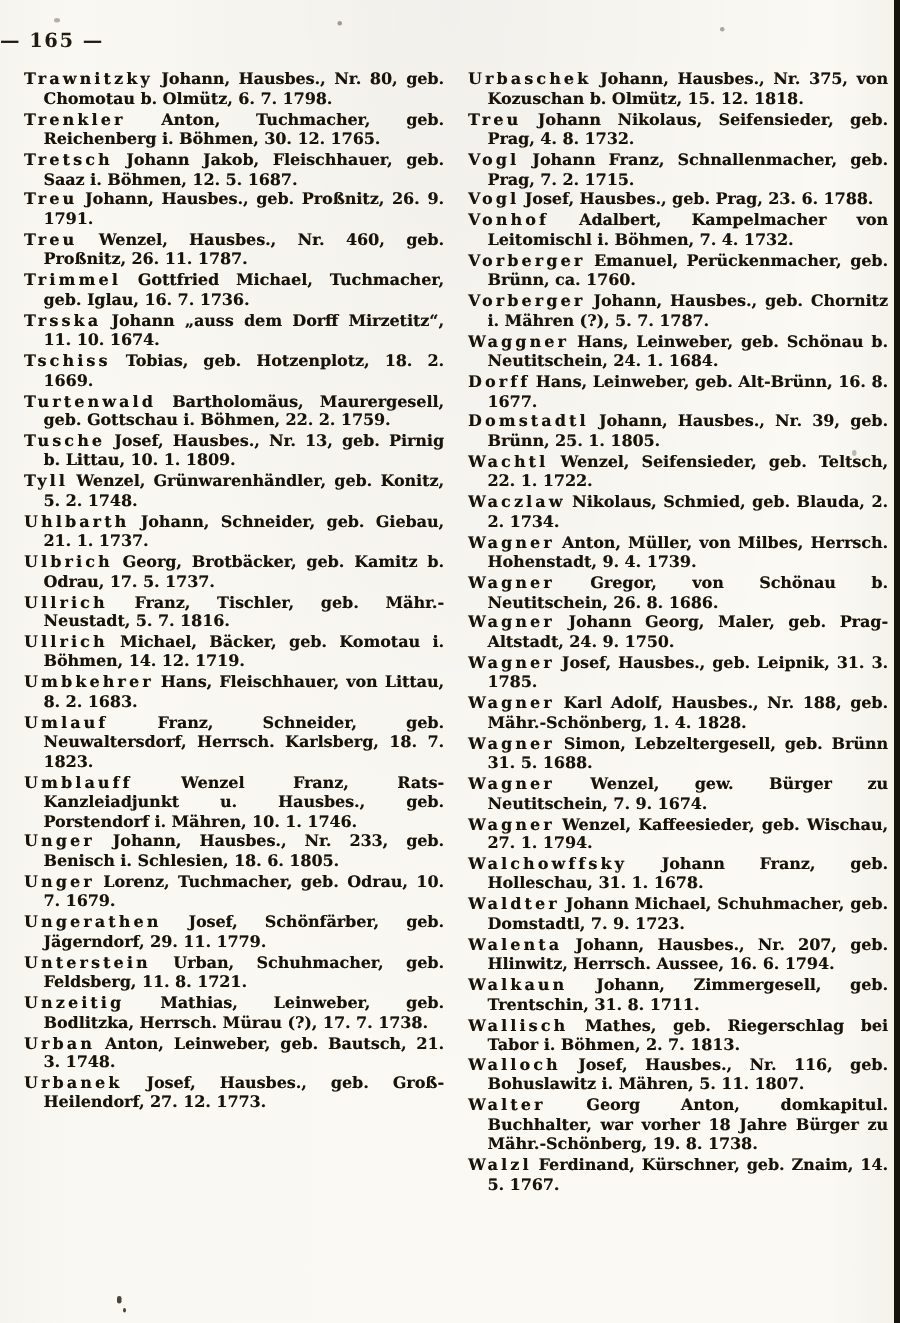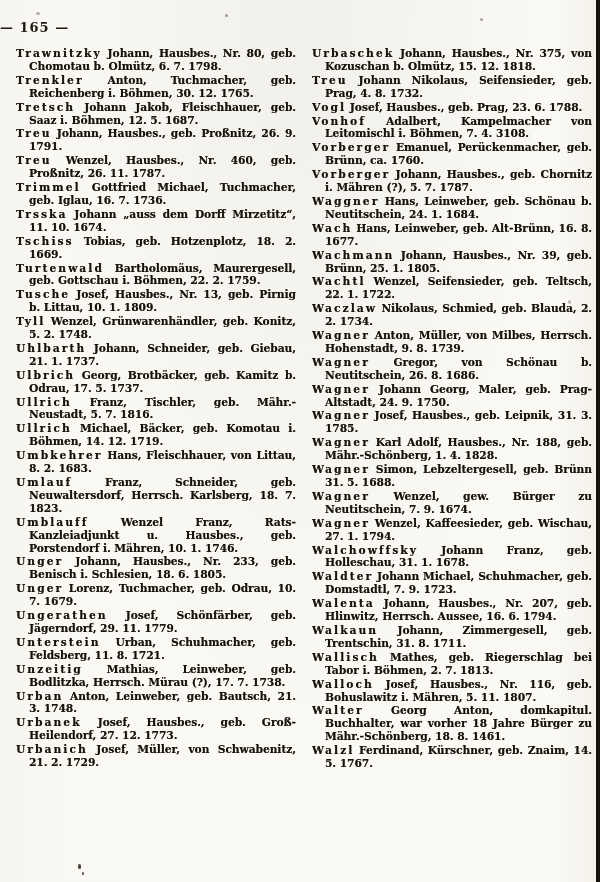--- a/index.html
+++ b/index.html
@@ -96,49 +96,49 @@
         <div class="entry"><span class="surname">Umbkehrer</span><span class="rest"> Hans, Fleischhauer, von Littau, 8. 2. 1683.</span></div>
         <div class="entry"><span class="surname">Umlauf</span><span class="rest"> Franz, Schneider, geb. Neuwaltersdorf, Herrsch. Karlsberg, 18. 7. 1823.</span></div>
         <div class="entry"><span class="surname">Umblauff</span><span class="rest"> Wenzel Franz, Rats-Kanzleiadjunkt u. Hausbes., geb. Porstendorf i. Mähren, 10. 1. 1746.</span></div>
         <div class="entry"><span class="surname">Unger</span><span class="rest"> Johann, Hausbes., Nr. 233, geb. Benisch i. Schlesien, 18. 6. 1805.</span></div>
         <div class="entry"><span class="surname">Unger</span><span class="rest"> Lorenz, Tuchmacher, geb. Odrau, 10. 7. 1679.</span></div>
         <div class="entry"><span class="surname">Ungerathen</span><span class="rest"> Josef, Schönfärber, geb. Jägerndorf, 29. 11. 1779.</span></div>
         <div class="entry"><span class="surname">Unterstein</span><span class="rest"> Urban, Schuhmacher, geb. Feldsberg, 11. 8. 1721.</span></div>
         <div class="entry"><span class="surname">Unzeitig</span><span class="rest"> Mathias, Leinweber, geb. Bodlitzka, Herrsch. Mürau (?), 17. 7. 1738.</span></div>
         <div class="entry"><span class="surname">Urban</span><span class="rest"> Anton, Leinweber, geb. Bautsch, 21. 3. 1748.</span></div>
         <div class="entry"><span class="surname">Urbanek</span><span class="rest"> Josef, Hausbes., geb. Groß-Heilendorf, 27. 12. 1773.</span></div>
-        <div class="entry"><span class="surname">Urbanich</span><span class="rest"> Josef, Müller, von Schwabenitz, 21. 2. 1729.</span></div>
       </div>
     <div class="col">
         <div class="entry"><span class="surname">Urbaschek</span><span class="rest"> Johann, Hausbes., Nr. 375, von Kozuschan b. Olmütz, 15. 12. 1818.</span></div>
         <div class="entry"><span class="surname">Treu</span><span class="rest"> Johann Nikolaus, Seifensieder, geb. Prag, 4. 8. 1732.</span></div>
+        <div class="entry"><span class="surname">Vogl</span><span class="rest"> Johann Franz, Schnallenmacher, geb. Prag, 7. 2. 1715.</span></div>
         <div class="entry"><span class="surname">Vogl</span><span class="rest"> Josef, Hausbes., geb. Prag, 23. 6. 1788.</span></div>
-        <div class="entry"><span class="surname">Vonhof</span><span class="rest"> Adalbert, Kampelmacher von Leitomischl i. Böhmen, 7. 4. 3108.</span></div>
+        <div class="entry"><span class="surname">Vonhof</span><span class="rest"> Adalbert, Kampelmacher von Leitomischl i. Böhmen, 7. 4. 1732.</span></div>
         <div class="entry"><span class="surname">Vorberger</span><span class="rest"> Emanuel, Perückenmacher, geb. Brünn, ca. 1760.</span></div>
         <div class="entry"><span class="surname">Vorberger</span><span class="rest"> Johann, Hausbes., geb. Chornitz i. Mähren (?), 5. 7. 1787.</span></div>
         <div class="entry"><span class="surname">Waggner</span><span class="rest"> Hans, Leinweber, geb. Schönau b. Neutitschein, 24. 1. 1684.</span></div>
-        <div class="entry"><span class="surname">Wach</span><span class="rest"> Hans, Leinweber, geb. Alt-Brünn, 16. 8. 1677.</span></div>
-        <div class="entry"><span class="surname">Wachmann</span><span class="rest"> Johann, Hausbes., Nr. 39, geb. Brünn, 25. 1. 1805.</span></div>
+        <div class="entry"><span class="surname">Dorff</span><span class="rest"> Hans, Leinweber, geb. Alt-Brünn, 16. 8. 1677.</span></div>
+        <div class="entry"><span class="surname">Domstadtl</span><span class="rest"> Johann, Hausbes., Nr. 39, geb. Brünn, 25. 1. 1805.</span></div>
         <div class="entry"><span class="surname">Wachtl</span><span class="rest"> Wenzel, Seifensieder, geb. Teltsch, 22. 1. 1722.</span></div>
         <div class="entry"><span class="surname">Waczlaw</span><span class="rest"> Nikolaus, Schmied, geb. Blauda, 2. 2. 1734.</span></div>
-        <div class="entry"><span class="surname">Wagner</span><span class="rest"> Anton, Müller, von Milbes, Herrsch. Hohenstadt, 9. 8. 1739.</span></div>
+        <div class="entry"><span class="surname">Wagner</span><span class="rest"> Anton, Müller, von Milbes, Herrsch. Hohenstadt, 9. 4. 1739.</span></div>
         <div class="entry"><span class="surname">Wagner</span><span class="rest"> Gregor, von Schönau b. Neutitschein, 26. 8. 1686.</span></div>
         <div class="entry"><span class="surname">Wagner</span><span class="rest"> Johann Georg, Maler, geb. Prag-Altstadt, 24. 9. 1750.</span></div>
         <div class="entry"><span class="surname">Wagner</span><span class="rest"> Josef, Hausbes., geb. Leipnik, 31. 3. 1785.</span></div>
         <div class="entry"><span class="surname">Wagner</span><span class="rest"> Karl Adolf, Hausbes., Nr. 188, geb. Mähr.-Schönberg, 1. 4. 1828.</span></div>
         <div class="entry"><span class="surname">Wagner</span><span class="rest"> Simon, Lebzeltergesell, geb. Brünn 31. 5. 1688.</span></div>
         <div class="entry"><span class="surname">Wagner</span><span class="rest"> Wenzel, gew. Bürger zu Neutitschein, 7. 9. 1674.</span></div>
         <div class="entry"><span class="surname">Wagner</span><span class="rest"> Wenzel, Kaffeesieder, geb. Wischau, 27. 1. 1794.</span></div>
         <div class="entry"><span class="surname">Walchowffsky</span><span class="rest"> Johann Franz, geb. Holleschau, 31. 1. 1678.</span></div>
         <div class="entry"><span class="surname">Waldter</span><span class="rest"> Johann Michael, Schuhmacher, geb. Domstadtl, 7. 9. 1723.</span></div>
         <div class="entry"><span class="surname">Walenta</span><span class="rest"> Johann, Hausbes., Nr. 207, geb. Hlinwitz, Herrsch. Aussee, 16. 6. 1794.</span></div>
         <div class="entry"><span class="surname">Walkaun</span><span class="rest"> Johann, Zimmergesell, geb. Trentschin, 31. 8. 1711.</span></div>
         <div class="entry"><span class="surname">Wallisch</span><span class="rest"> Mathes, geb. Riegerschlag bei Tabor i. Böhmen, 2. 7. 1813.</span></div>
         <div class="entry"><span class="surname">Walloch</span><span class="rest"> Josef, Hausbes., Nr. 116, geb. Bohuslawitz i. Mähren, 5. 11. 1807.</span></div>
-        <div class="entry"><span class="surname">Walter</span><span class="rest"> Georg Anton, domkapitul. Buchhalter, war vorher 18 Jahre Bürger zu Mähr.-Schönberg, 18. 8. 1461.</span></div>
+        <div class="entry"><span class="surname">Walter</span><span class="rest"> Georg Anton, domkapitul. Buchhalter, war vorher 18 Jahre Bürger zu Mähr.-Schönberg, 19. 8. 1738.</span></div>
         <div class="entry"><span class="surname">Walzl</span><span class="rest"> Ferdinand, Kürschner, geb. Znaim, 14. 5. 1767.</span></div>
       </div>
   </div>
 
   <div class="scan-edge"></div>
   <div class="speck s1"></div>
   <div class="speck s2"></div>
   <div class="speck s3"></div>
   <div class="speck s4"></div>
   <div class="speck s5"></div>

